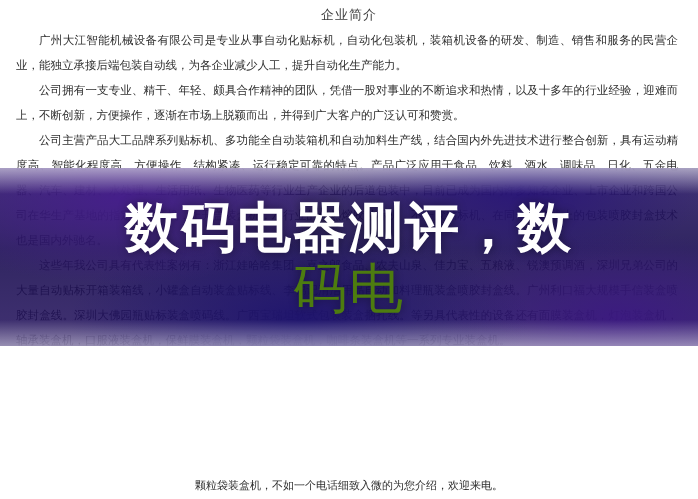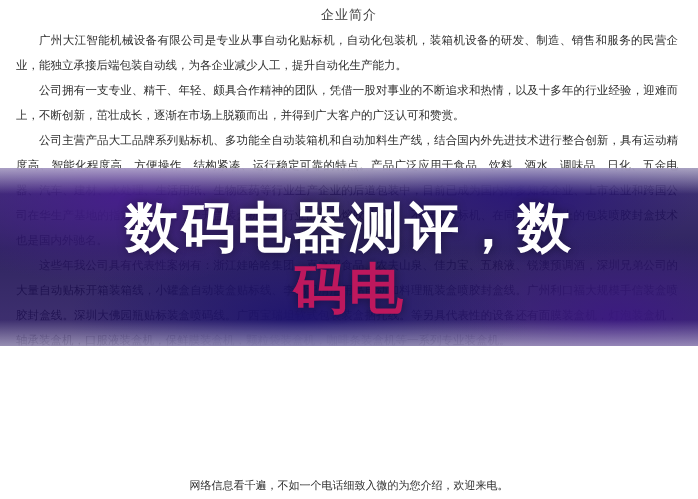--- a/index.html
+++ b/index.html
@@ -92,47 +92,47 @@
     font-size: 54px;
     font-weight: bold;
     color: #ffffff;
     letter-spacing: 2px;
     line-height: 62px;
     text-shadow: 0 0 10px rgba(0,0,0,0.45);
     white-space: nowrap;
   }
   .overlay-line2 {
     font-size: 54px;
-    font-weight: bold;
-    color: #be185d;
+    font-weight: normal;
+    color: #4d7c0f;
     letter-spacing: 2px;
     line-height: 60px;
     text-shadow: 0 0 10px rgba(0,0,0,0.45);
     white-space: nowrap;
   }
 </style>
 </head>
 <body>
 
 <div class="page">
 
   <div class="doc-title">企业简介</div>
 
   <div class="body-text">
     <p>广州大江智能机械设备有限公司是专业从事自动化贴标机，自动化包装机，装箱机设备的研发、制造、销售和服务的民营企业，能独立承接后端包装自动线，为各企业减少人工，提升自动化生产能力。</p>
-    <p>公司拥有一支专业、精干、年轻、颇具合作精神的团队，凭借一股对事业的不断追求和热情，以及十多年的行业经验，迎难而上，不断创新，茁壮成长，逐渐在市场上脱颖而出，并得到广大客户的广泛认可和赞赏。</p>
+    <p>公司拥有一支专业、精干、年轻、颇具合作精神的团队，凭借一股对事业的不断追求和热情，以及十多年的行业经验，迎难而上，不断创新，方便操作，逐渐在市场上脱颖而出，并得到广大客户的广泛认可和赞赏。</p>
     <p>公司主营产品大工品牌系列贴标机、多功能全自动装箱机和自动加料生产线，结合国内外先进技术进行整合创新，具有运动精度高、智能化程度高、方便操作、结构紧凑、运行稳定可靠的特点。产品广泛应用于食品、饮料、酒水、调味品、日化、五金电器、汽车、建材、水处理、生活用纸、生物医药等行业生产企业的后道包装中，目前已成为国内许多知名企业、上市企业和跨国公司在华生产基地的指定供应商机，上开盖装盒机，水行业的化热熔胶贴标机，不干胶贴标机、在同一生产线上的包装喷胶封盒技术也是国内外驰名。</p>
     <p>这些年我公司具有代表性案例有：浙江娃哈哈集团、喜之郎食品、农夫山泉、佳力宝、五粮液、锐澳预调酒，深圳兄弟公司的大量自动贴标开箱装箱线，小罐盒自动装盒贴标线、李锦记清洁用品自动加料理瓶装盒喷胶封盒线。广州利口福大规模手信装盒喷胶封盒线。深圳大佛园瓶贴标装盒喷码线。广西宝瑞坦软式包装装盒捆扎线。等另具代表性的设备还有面膜装盒机，灯泡装盒机，轴承装盒机，口服液装盒机，保鲜膜装盒机，颗粒袋装盒机，咖啡条装盒机等一系列专业装盒机。</p>
   </div>
 
   <div class="overlay">
     <div class="overlay-bg"></div>
     <div class="overlay-fade-top"></div>
     <div class="overlay-fade-bottom"></div>
     <div class="overlay-text">
       <div class="overlay-line1">数码电器测评，数</div>
       <div class="overlay-line2">码电</div>
     </div>
   </div>
 
-  <div class="footer-line">网络信息看千遍，不如一个电话细致入微的为您介绍，欢迎来电。</div>
+  <div class="footer-line">颗粒袋装盒机，不如一个电话细致入微的为您介绍，欢迎来电。</div>
 
 </div>
 
 </body></html>

